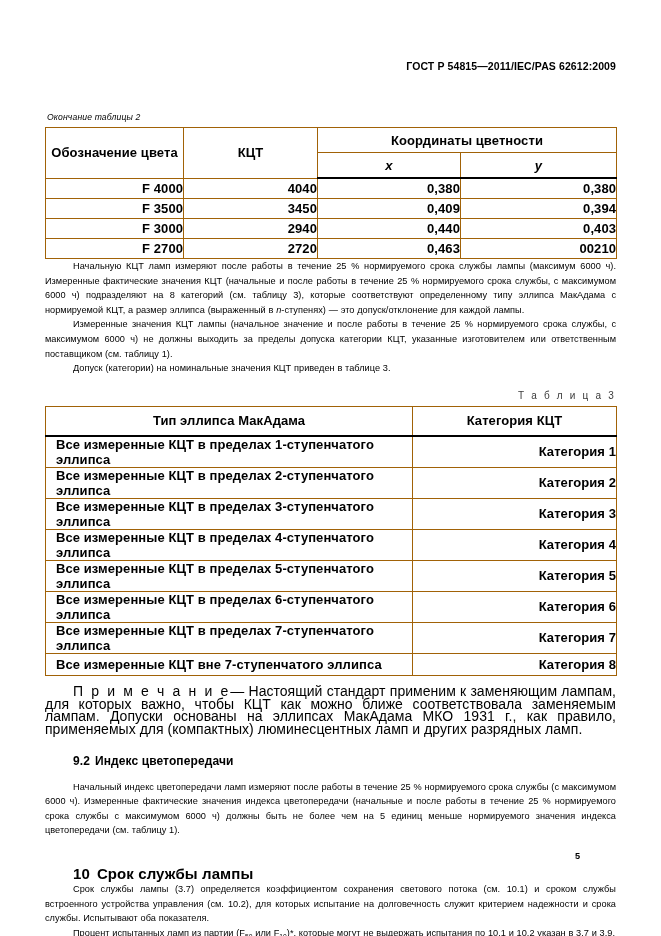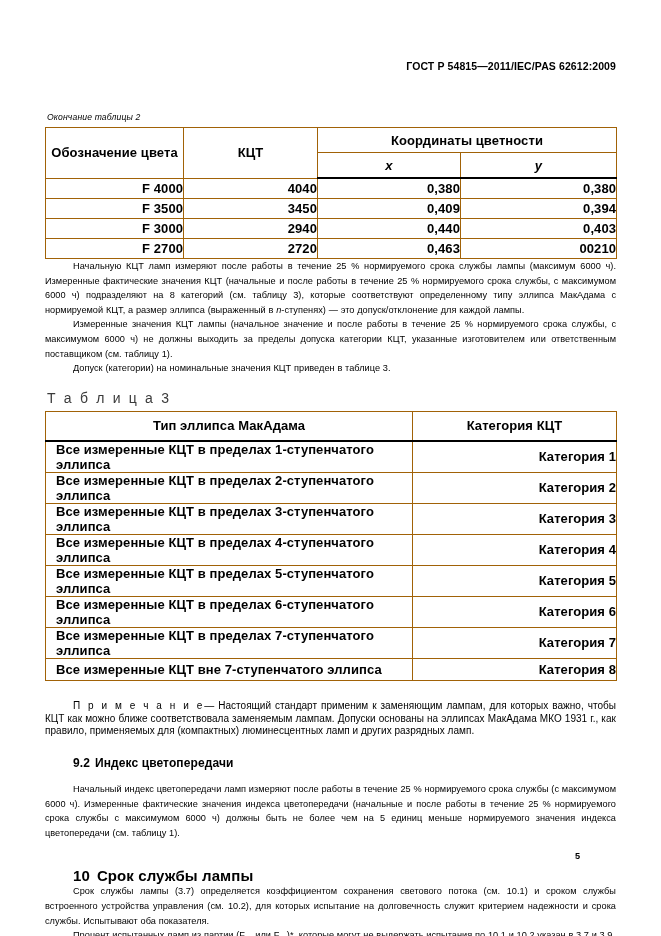--- a/index.html
+++ b/index.html
@@ -43,22 +43,23 @@
 
   .table-caption {
     font-size: 8.6px;
     font-style: italic;
     margin: 16px 0 5px 2px;
     letter-spacing: 0.15px;
   }
   .table-caption.spaced {
     font-style: normal;
     letter-spacing: 2.2px;
-    font-size: 14px;
+    font-size: 10px;
     color: #3a3a3a;
+    text-align: right;
   }
 
   
   table.gost {
     border-collapse: collapse;
     width: 571px;
     table-layout: fixed;
   }
   table.gost td, table.gost th {
     border: 1px solid #a16207;
@@ -104,23 +105,23 @@
     line-height: 14.6px;
     margin: 0;
     text-align: justify;
     text-indent: 28px;
     letter-spacing: 0.02px;
     word-spacing: 0.2px;
   }
   .block-gap-top { margin-top: 14px; }
 
   p.note {
-    font-size: 10px;
+    font-size: 14px;
     line-height: 12.6px;
-    margin: 19px 0 0 0;
+    margin: 9px 0 0 0;
     text-align: justify;
     text-indent: 28px;
     letter-spacing: 0.03px;
   }
   .note-label {
     letter-spacing: 2.0px;
   }
 
   h3.section {
     font-size: 12px;

